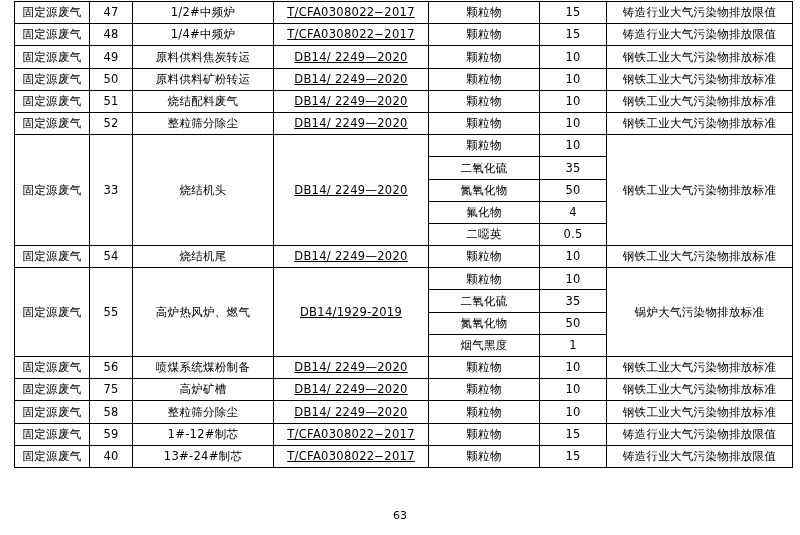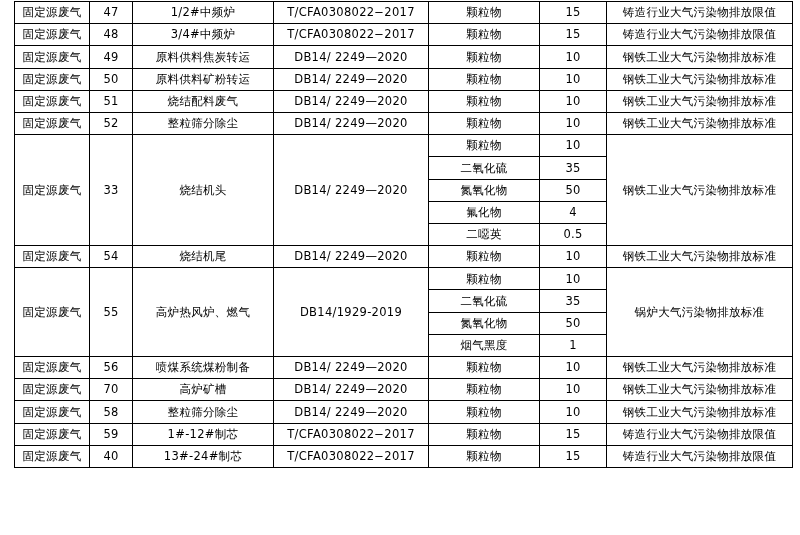--- a/index.html
+++ b/index.html
@@ -35,21 +35,21 @@
     font-size: 11.5px;
     line-height: 1.1;
     padding: 0;
     height: 21.2px;
     white-space: nowrap;
     letter-spacing: 0.3px;
   }
   td.c-source   { width: 74px; }
   td.c-num      { width: 42px; }
   td.c-name     { width: 140px; margin-left: 24px; }
-  td.c-standard { width: 154px; }
+  td.c-standard { width: 154px; text-decoration: underline; }
   td.c-pollut   { width: 110px; }
   td.c-value    { width: 66px; }
   td.c-limit    { width: 185px; }
 
   .page-number {
     position: absolute;
     left: 0;
     right: 0;
     bottom: 14px;
     text-align: center;
@@ -68,21 +68,21 @@
           <td class="c-num" rowspan="1">47</td>
           <td class="c-name" rowspan="1">1/2#中频炉</td>
           <td class="c-standard" rowspan="1">T/CFA0308022−2017</td>
           <td class="c-pollut">颗粒物</td>
           <td class="c-value">15</td>
           <td class="c-limit" rowspan="1">铸造行业大气污染物排放限值</td>
         </tr>
         <tr>
           <td class="c-source" rowspan="1">固定源废气</td>
           <td class="c-num" rowspan="1">48</td>
-          <td class="c-name" rowspan="1">3/4#中频炉</td>
+          <td class="c-name" rowspan="1">1/4#中频炉</td>
           <td class="c-standard" rowspan="1">T/CFA0308022−2017</td>
           <td class="c-pollut">颗粒物</td>
           <td class="c-value">15</td>
           <td class="c-limit" rowspan="1">铸造行业大气污染物排放限值</td>
         </tr>
         <tr>
           <td class="c-source" rowspan="1">固定源废气</td>
           <td class="c-num" rowspan="1">49</td>
           <td class="c-name" rowspan="1">原料供料焦炭转运</td>
           <td class="c-standard" rowspan="1">DB14/ 2249—2020</td>
@@ -176,21 +176,21 @@
           <td class="c-source" rowspan="1">固定源废气</td>
           <td class="c-num" rowspan="1">56</td>
           <td class="c-name" rowspan="1">喷煤系统煤粉制备</td>
           <td class="c-standard" rowspan="1">DB14/ 2249—2020</td>
           <td class="c-pollut">颗粒物</td>
           <td class="c-value">10</td>
           <td class="c-limit" rowspan="1">钢铁工业大气污染物排放标准</td>
         </tr>
         <tr>
           <td class="c-source" rowspan="1">固定源废气</td>
-          <td class="c-num" rowspan="1">70</td>
+          <td class="c-num" rowspan="1">75</td>
           <td class="c-name" rowspan="1">高炉矿槽</td>
           <td class="c-standard" rowspan="1">DB14/ 2249—2020</td>
           <td class="c-pollut">颗粒物</td>
           <td class="c-value">10</td>
           <td class="c-limit" rowspan="1">钢铁工业大气污染物排放标准</td>
         </tr>
         <tr>
           <td class="c-source" rowspan="1">固定源废气</td>
           <td class="c-num" rowspan="1">58</td>
           <td class="c-name" rowspan="1">整粒筛分除尘</td>
@@ -212,13 +212,14 @@
           <td class="c-source" rowspan="1">固定源废气</td>
           <td class="c-num" rowspan="1">40</td>
           <td class="c-name" rowspan="1">13#-24#制芯</td>
           <td class="c-standard" rowspan="1">T/CFA0308022−2017</td>
           <td class="c-pollut">颗粒物</td>
           <td class="c-value">15</td>
           <td class="c-limit" rowspan="1">铸造行业大气污染物排放限值</td>
         </tr>
       </tbody>
   </table>
+  <div class="page-number">63</div>
 </div>
 
 </body></html>

